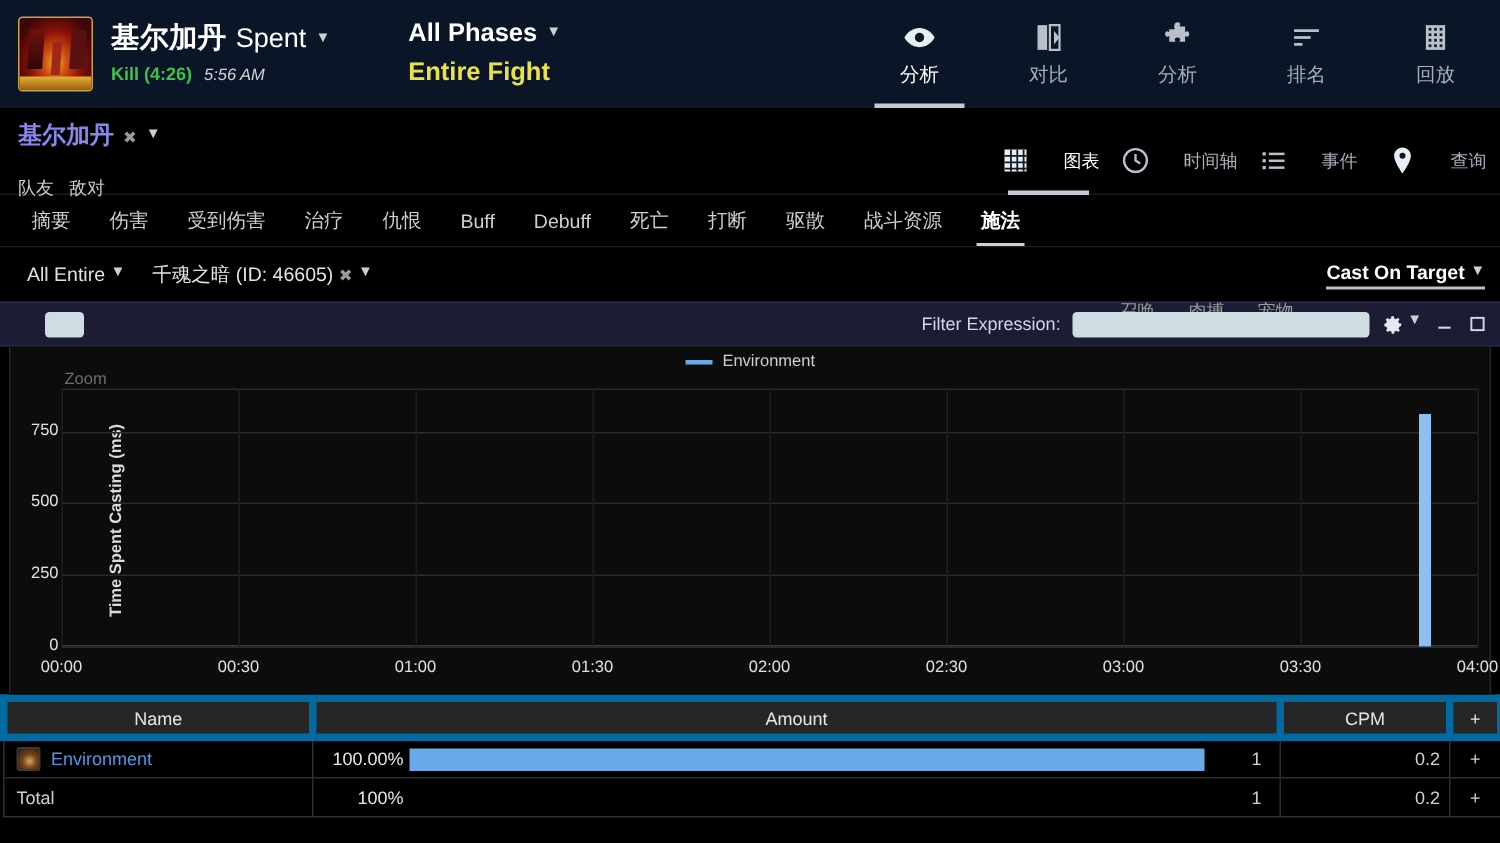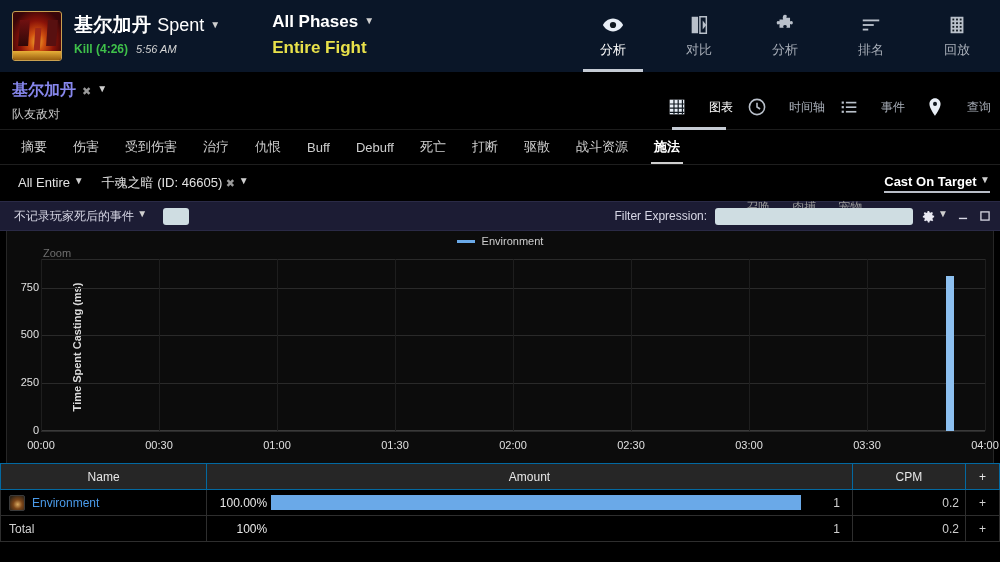--- a/index.html
+++ b/index.html
@@ -72,21 +72,21 @@
 
   
   .sub-header {
     height: 58px; background: #000000; display: flex; align-items: stretch;
     border-bottom: 1px solid #1c1c1c;
   }
   .player-block { padding: 8px 0 0 12px; }
   .player-row { display: flex; align-items: baseline; gap: 6px; }
   .player-name { font-size: 16px; font-weight: bold; color: #8787ed; }
   .sw-ico { color: #9a9a9a; font-size: 11px; }
-  .faction-row { margin-top: 5px; display: flex; }
+  .faction-row { margin-top: 16px; display: flex; gap: 10px; }
   .faction { font-size: 12px; color: #c8c8c8; cursor: pointer; }
 
   .nav-sub { margin-left: auto; display: flex; align-items: flex-end; height: 58px; }
   .nav2-item {
     width: 86px; height: 46px;
     display: flex; flex-direction: row; align-items: center; justify-content: center;
     gap: 20px; position: relative; cursor: pointer;
   }
   .nav2-item .nav-label { font-size: 12px; color: #a8aeb8; }
   .nav2-item.active .nav-label { color: #ffffff; }
@@ -178,21 +178,21 @@
     position: absolute; bottom: -20px; font-size: 11px; color: #e0e0e0;
     transform: translateX(-50%); white-space: nowrap;
   }
   .xaxis { position: absolute; left: 0; right: 0; bottom: 0; height: 1px; background: #3a3a3a; }
   .bar { position: absolute; width: 8px; background: #8dc0f0; }
 
   
   .tbl { width: 100%; border-collapse: collapse; table-layout: fixed; background: #000; }
   .tbl th {
     background: #262626; color: #e6e6e6; font-size: 12px; font-weight: normal;
-    height: 26px; border: 1px solid #0369a1; text-align: center;
+    height: 26px; border: 5px solid #0369a1; text-align: center;
   }
   .tbl td {
     border: 1px solid #2e2e2e; height: 26px; font-size: 12px; padding: 0 6px;
     color: #d0d0d0; vertical-align: middle;
   }
   .c-name { width: 206px; }
   .c-amount { width: 645px; }
   .c-cpm { width: 113px; }
   .c-plus { width: 34px; }
   .name-cell { display: flex; align-items: center; gap: 7px; padding-left: 2px; }
@@ -381,24 +381,20 @@
       <span class="ft-opt">肉搏</span>
       <span class="ft-opt">宠物</span>
       <span class="ft-sel">
         <span>Cast On Target</span>
         <span class="caret">▼</span>
       </span>
     </div>
   </div>
 
   <div class="opts-bar">
-    <span class="opt-drop">
-      <span>不记录玩家死后的事件</span>
-      <span class="caret">▼</span>
-    </span>
     <span class="opt-swatch"></span>
 
     <div class="opts-right">
       <span class="fe-label">Filter Expression:</span>
       <input class="fe-input" type="text" value="" style="">
       <span class="gear-wrap">
         <svg width="15" height="15" viewBox="0 0 24 24">
           <path d="M12 8.2a3.8 3.8 0 100 7.6 3.8 3.8 0 000-7.6zm9 5.1v-2.6l-2.4-.4a6.9 6.9 0 00-.8-1.9l1.4-2-1.8-1.8-2 1.4a6.9 6.9 0 00-1.9-.8L13.1 3h-2.6l-.4 2.4c-.7.2-1.3.4-1.9.8l-2-1.4-1.8 1.8 1.4 2c-.4.6-.6 1.2-.8 1.9L3 11v2.6l2.4.4c.2.7.4 1.3.8 1.9l-1.4 2 1.8 1.8 2-1.4c.6.4 1.2.6 1.9.8l.4 2.4h2.6l.4-2.4c.7-.2 1.3-.4 1.9-.8l2 1.4 1.8-1.8-1.4-2c.4-.6.6-1.2.8-1.9z" fill="#e8e8f2"></path>
         </svg>
         <span class="caret">▼</span>

